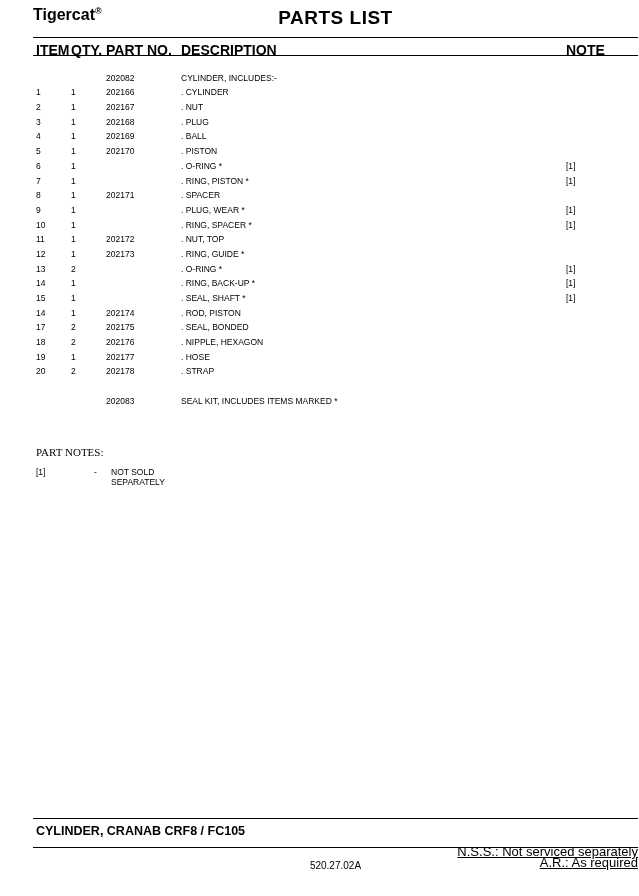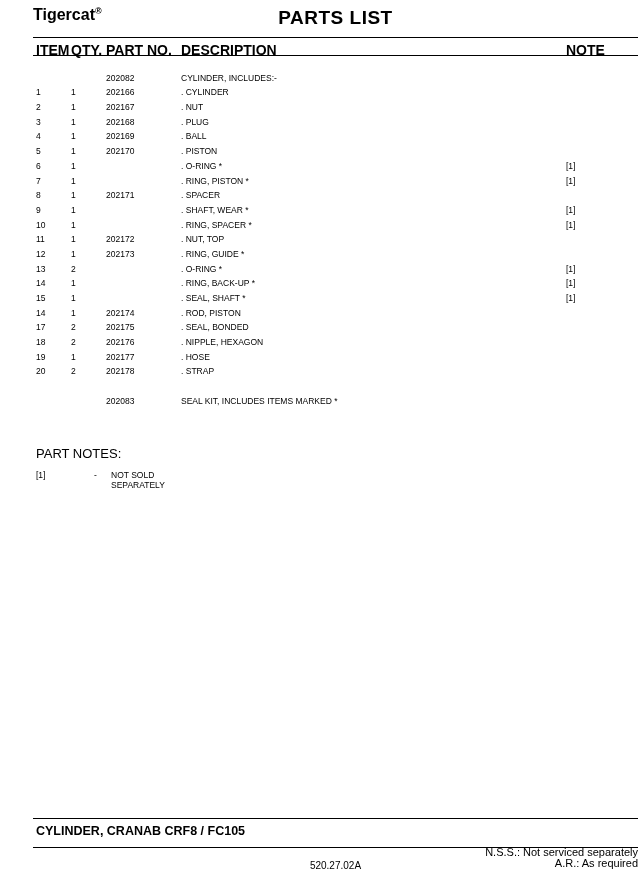--- a/index.html
+++ b/index.html
@@ -98,22 +98,23 @@
   .spacer-row { height: 14.7px; }
 
   
   .part-notes {
     position: absolute;
     left: 20px;
     top: 446px;
     font-size: 8.5px;
   }
   .part-notes .pn-title {
-    font-size: 13px;
+    font-size: 11px;
     margin-bottom: 9px;
+    font-family: Liberation Serif, serif;
   }
   .pn-row {
     position: relative;
     height: 12px;
   }
   .pn-row .pn-tag { position: absolute; left: 0px; }
   .pn-row .pn-dash { position: absolute; left: 58px; }
   .pn-row .pn-text { position: absolute; left: 75px; }
 
   
@@ -147,22 +148,23 @@
     width: 639px;
     text-align: center;
     font-size: 10px;
   }
   .legend {
     position: absolute;
     right: 17px;
     top: 847px;
     width: 300px;
     text-align: right;
-    font-size: 11px;
+    font-size: 13px;
     line-height: 10.5px;
+    text-decoration: underline;
   }
   .legend div { white-space: pre; }
 </style>
 </head>
 <body>
 
 <div class="page">
 
   <div class="brand"><span>Tigercat</span><span class="reg">®</span></div>
 
@@ -244,21 +246,21 @@
         <span class="c-item">8</span>
         <span class="c-qty">1</span>
         <span class="c-part">202171</span>
         <span class="c-desc">. SPACER</span>
         <span class="c-note"></span>
       </div>
       <div class="row">
         <span class="c-item">9</span>
         <span class="c-qty">1</span>
         <span class="c-part"></span>
-        <span class="c-desc">. SHAFT, WEAR *</span>
+        <span class="c-desc">. PLUG, WEAR *</span>
         <span class="c-note">[1]</span>
       </div>
       <div class="row">
         <span class="c-item">10</span>
         <span class="c-qty">1</span>
         <span class="c-part"></span>
         <span class="c-desc">. RING, SPACER *</span>
         <span class="c-note">[1]</span>
       </div>
       <div class="row">

